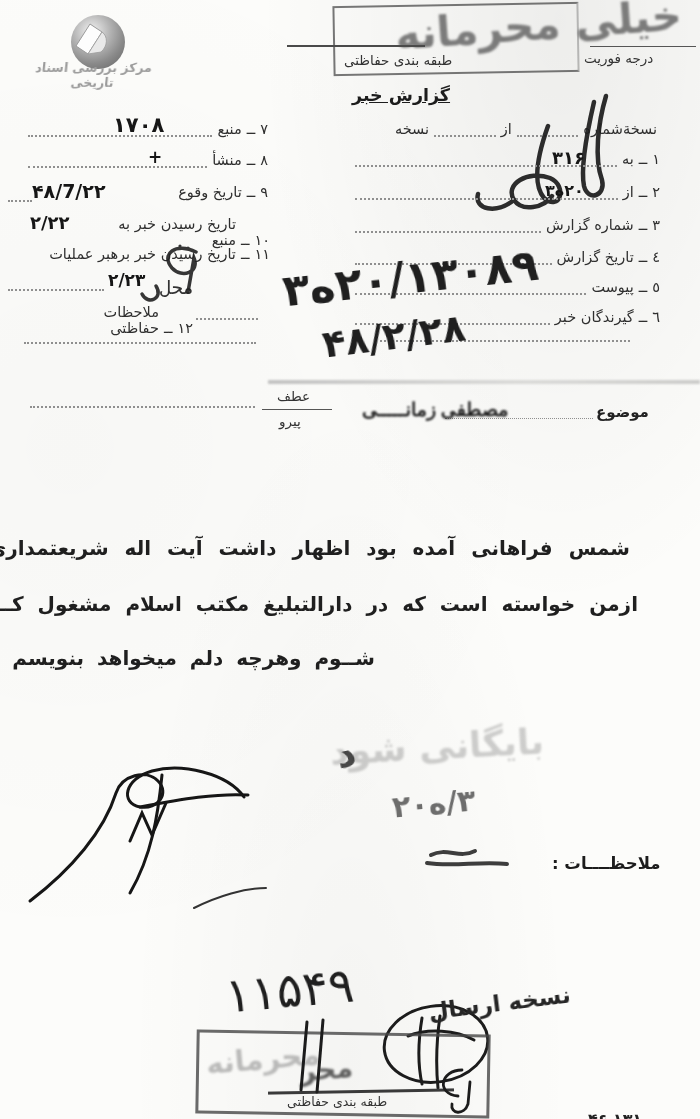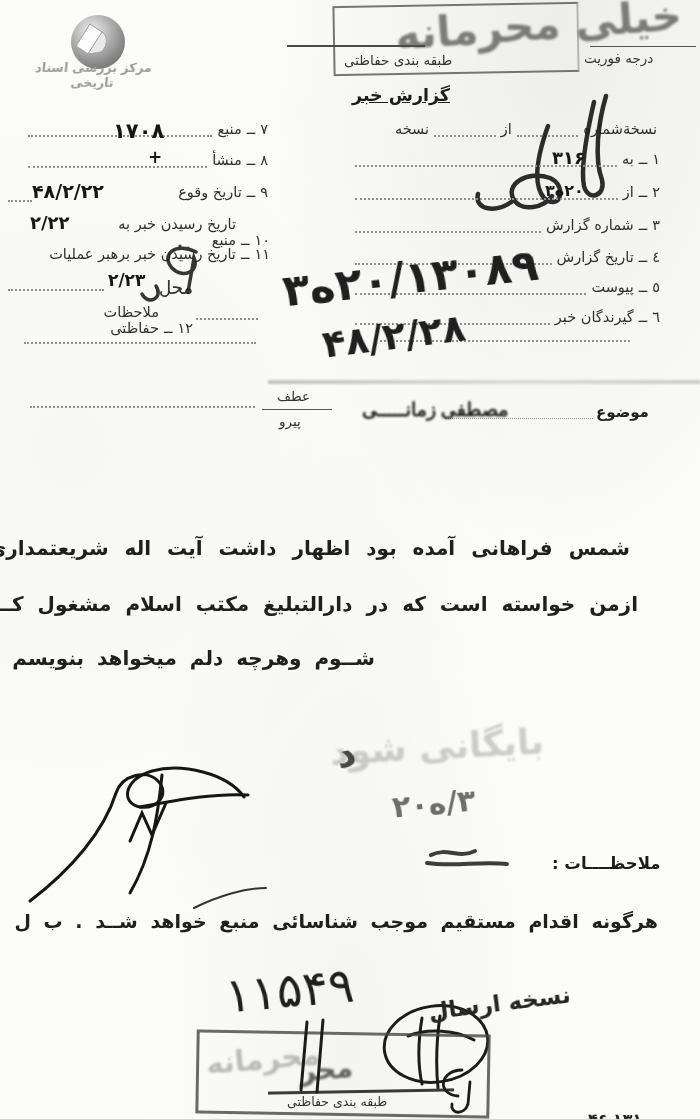--- a/index.html
+++ b/index.html
@@ -125,37 +125,37 @@
 
   <div class="hw ltro" style="left:282px;top:252px;font-size:44px;font-weight:bold;letter-spacing:2px;transform:rotate(-6deg);filter:blur(.5px);">۳ه۲۰/۱۳۰۸۹</div>
   <div class="hw ltro" style="left:322px;top:314px;font-size:38px;font-weight:bold;letter-spacing:3px;transform:rotate(-7deg);filter:blur(.5px);">۴۸/۲/۲۸</div>
 
   <div class="frow" style="left:28px;top:120px;width:240px;">
     <span class="fnum">۷</span>
     <span class="fsep">ــ</span>
     <span>منبع</span>
     <span class="dots"></span>
   </div>
-  <span class="stamped ltro" style="left:113px;top:119px;font-size:21px;letter-spacing:7px;">۱۷۰۸</span>
+  <span class="stamped ltro" style="left:113px;top:113px;font-size:21px;letter-spacing:7px;">۱۷۰۸</span>
 
   <div class="frow" style="left:28px;top:151px;width:240px;">
     <span class="fnum">۸</span>
     <span class="fsep">ــ</span>
     <span>منشأ</span>
     <span class="dots"></span>
   </div>
   <span class="stamped" style="left:148px;top:147px;font-size:17px;">+</span>
 
   <div class="frow" style="left:138px;top:184px;width:130px;">
     <span class="fnum">۹</span>
     <span class="fsep">ــ</span>
     <span>تاریخ وقوع</span>
   </div>
   <div class="dotline" style="left:8px;top:198px;width:24px;"></div>
-  <span class="stamped ltro" style="left:32px;top:180px;font-size:19px;letter-spacing:2px;">۴۸/۲/۲۲</span>
+  <span class="stamped ltro" style="left:32px;top:180px;font-size:19px;letter-spacing:2px;">۴۸/7/۲۲</span>
 
   <div class="frow" style="left:95px;top:216px;width:175px;">
     <span class="fnum">۱۰</span>
     <span class="fsep">ــ</span>
     <span>تاریخ رسیدن خبر به منبع</span>
   </div>
   <span class="stamped ltro" style="left:30px;top:212px;font-size:18px;letter-spacing:1px;">۲/۲۲</span>
 
   <div class="frow" style="left:30px;top:246px;width:240px;">
     <span class="fnum">۱۱</span>
@@ -215,21 +215,20 @@
     <g fill="none" stroke="#1d1d1d" stroke-width="4" stroke-linecap="round" opacity=".85">
       <path d="M6,12 C22,4 34,16 50,8"></path>
       <path d="M2,20 C28,24 55,18 82,21"></path>
     </g>
   </svg>
   <div class="abs rtl" style="left:552px;top:854px;font-size:16.5px;font-weight:bold;color:#1c1c1c;filter:blur(.4px);">ملاحظــــات :</div>
 
   <svg class="abs" style="left:190px;top:884px;" width="80" height="28" viewBox="0 0 80 28">
     <path d="M4,24 C28,12 55,4 76,4" fill="none" stroke="#333" stroke-width="2" stroke-linecap="round"></path>
   </svg>
-  <div class="hw rtl" style="right:42px;top:910px;font-size:19px;font-weight:bold;word-spacing:6px;filter:blur(.45px);">هرگونه اقدام مستقیم موجب شناسائی منبع خواهد شــد . ب ل</div>
 
   <div class="hw ltro" style="left:225px;top:962px;font-size:48px;letter-spacing:11px;transform:rotate(-5deg);filter:blur(.4px);">۱۱۵۴۹</div>
 
   <svg class="abs" style="left:378px;top:996px;" width="125" height="100" viewBox="0 0 125 100">
     <g fill="none" stroke="#1c1c1c" stroke-width="3" stroke-linecap="round">
       <ellipse cx="58" cy="48" rx="52" ry="38" transform="rotate(-8 58 48)"></ellipse>
       <path d="M44,22 C40,46 40,70 44,88"></path>
       <path d="M62,20 C58,48 58,72 60,92"></path>
       <path d="M30,40 C50,32 78,34 96,44"></path>
     </g>

